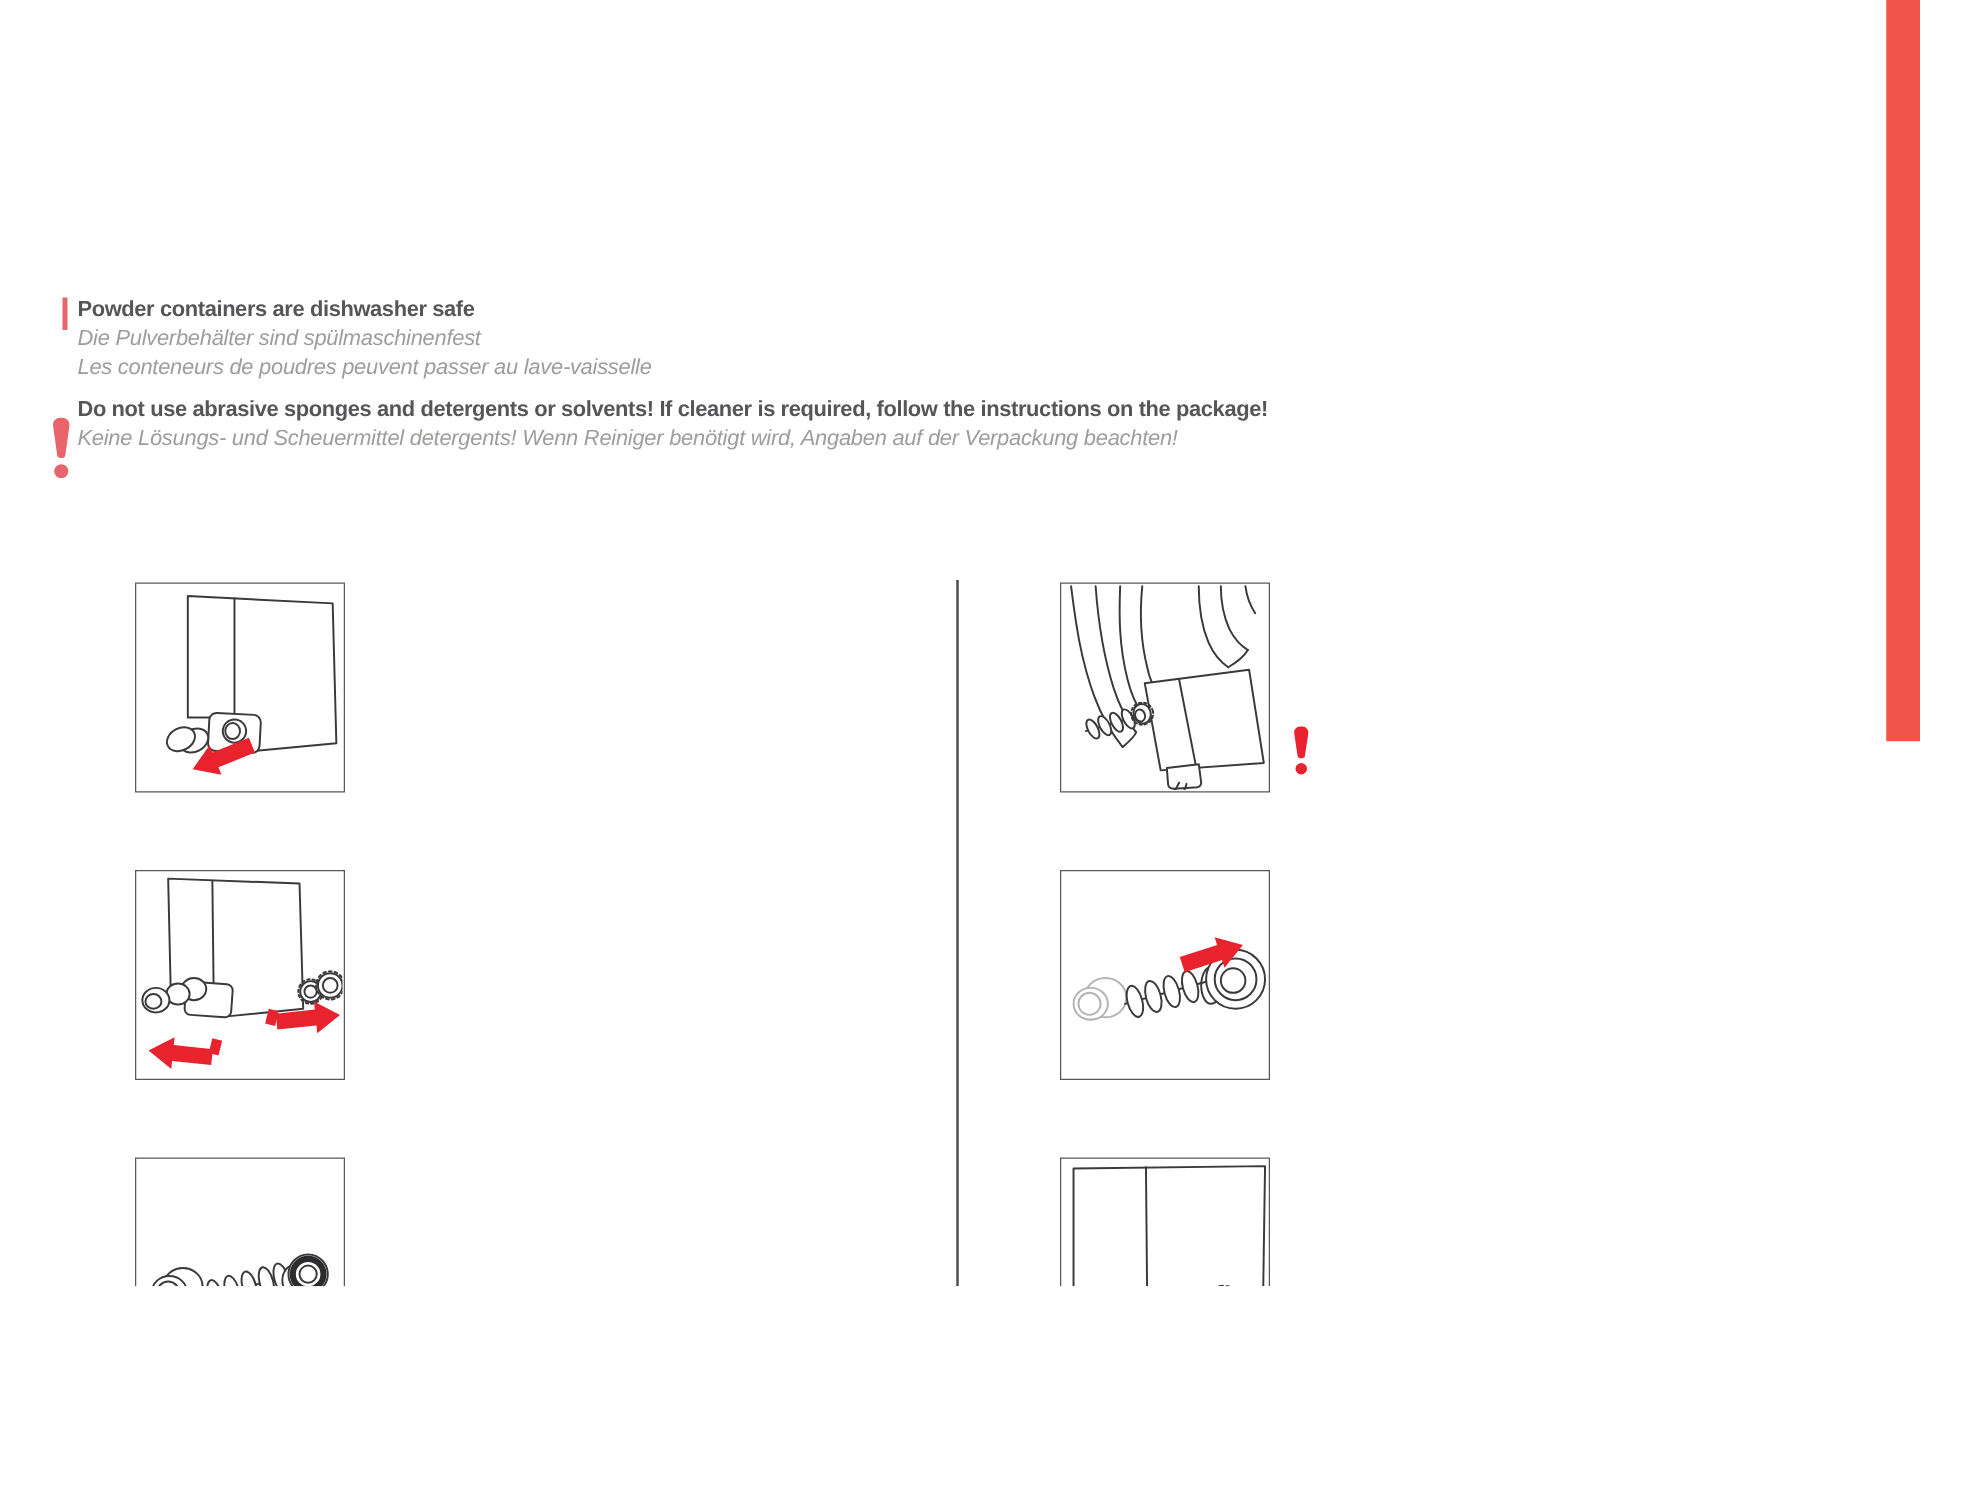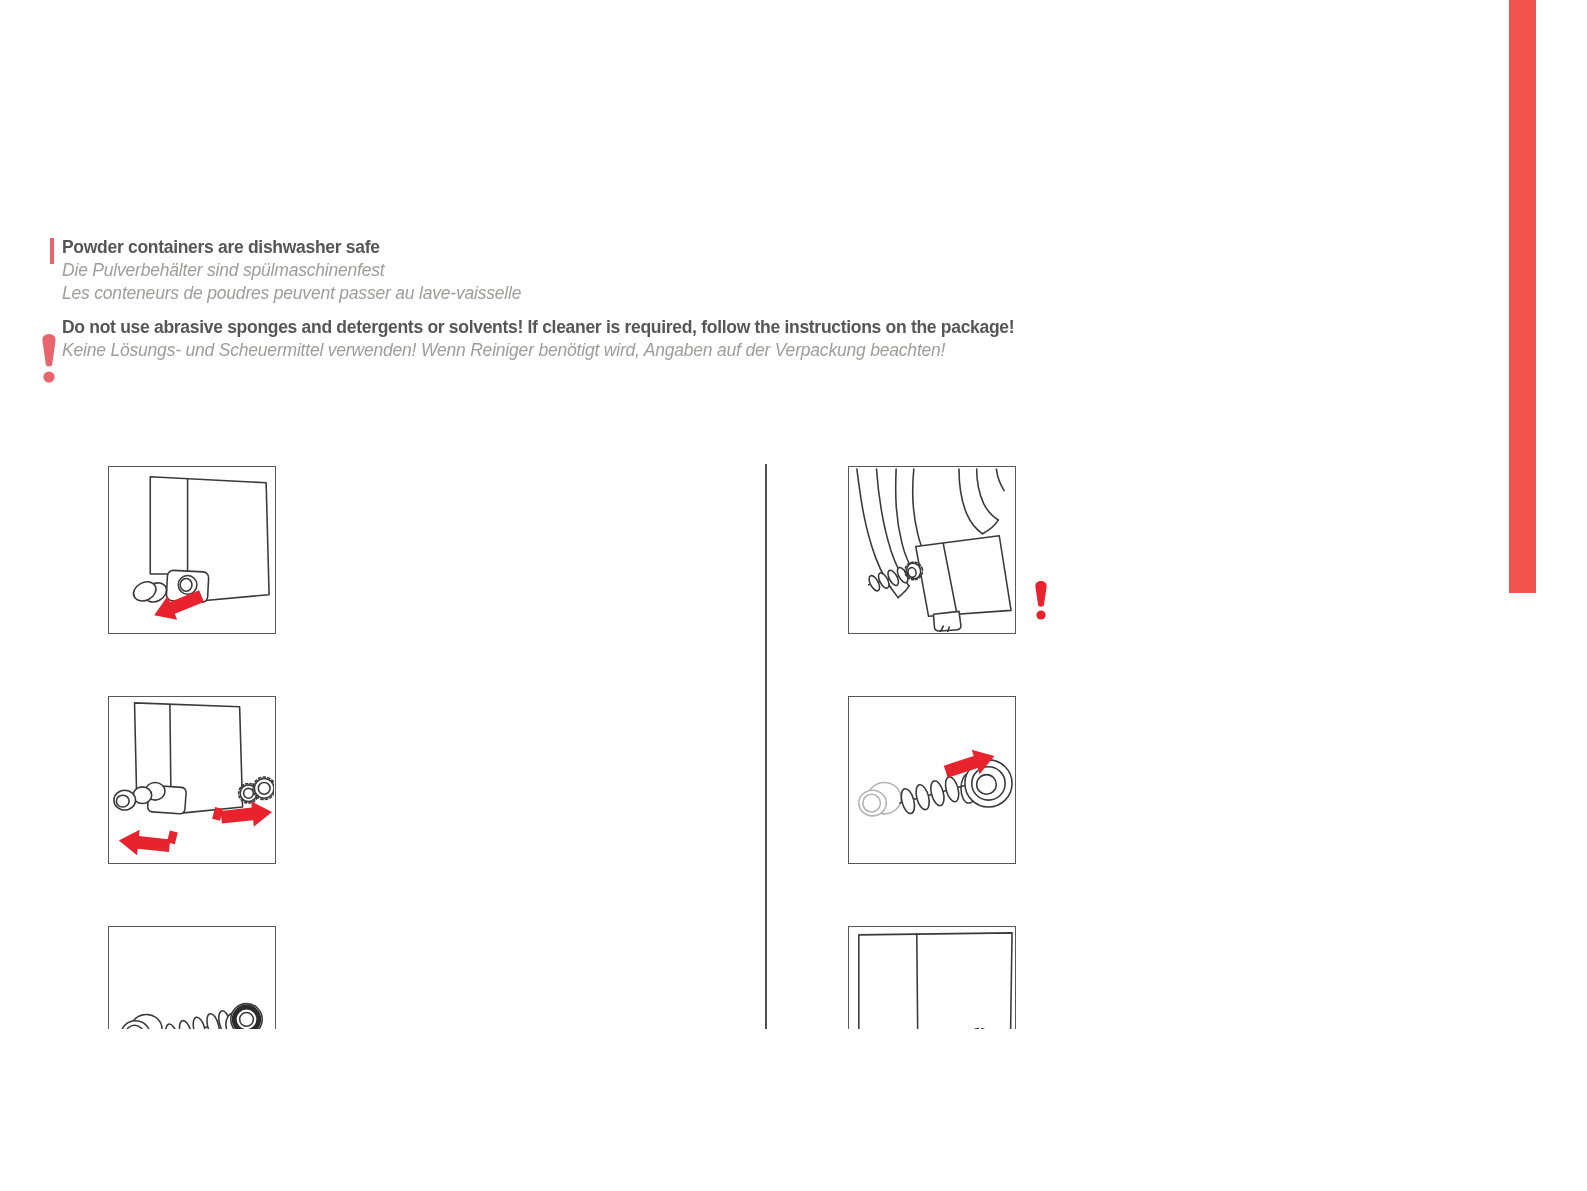--- a/index.html
+++ b/index.html
@@ -62,21 +62,21 @@
   </div>
 
   <div class="note-excl">
     <svg viewBox="0 0 16 49">
       <path class="soft" d="M8 0 C12.2 0 15.2 3 14.5 7 L11.2 30.5 C10.8 33 5.2 33 4.8 30.5 L1.5 7 C0.8 3 3.8 0 8 0 Z"></path>
       <circle class="soft" cx="8" cy="43" r="5.6"></circle>
     </svg>
   </div>
   <div class="note note-2">
     <div class="title">Do not use abrasive sponges and detergents or solvents! If cleaner is required, follow the instructions on the package!</div>
-    <div class="trans">Keine Lösungs- und Scheuermittel verwenden! Wenn Reiniger benötigt wird, Angaben auf der Verpackung beachten!</div>
+    <div class="trans">Keine Lösungs- und Scheuermittel detergents! Wenn Reiniger benötigt wird, Angaben auf der Verpackung beachten!</div>
   </div>
 
   <div class="divider"></div>
 
   <div class="frame f1">
     <svg viewBox="0 0 168 168">
       <path class="wh" d="M42 10 L160 16 L163 130 L98 136 L98 109 L42 109 Z"></path>
       <line class="ln" x1="80" y1="12" x2="80" y2="109"></line>
       <rect class="wh" x="59" y="106" width="42" height="31" rx="6" transform="rotate(3 80 121)"></rect>
       <circle class="wh" cx="80" cy="120" r="9.5"></circle>

